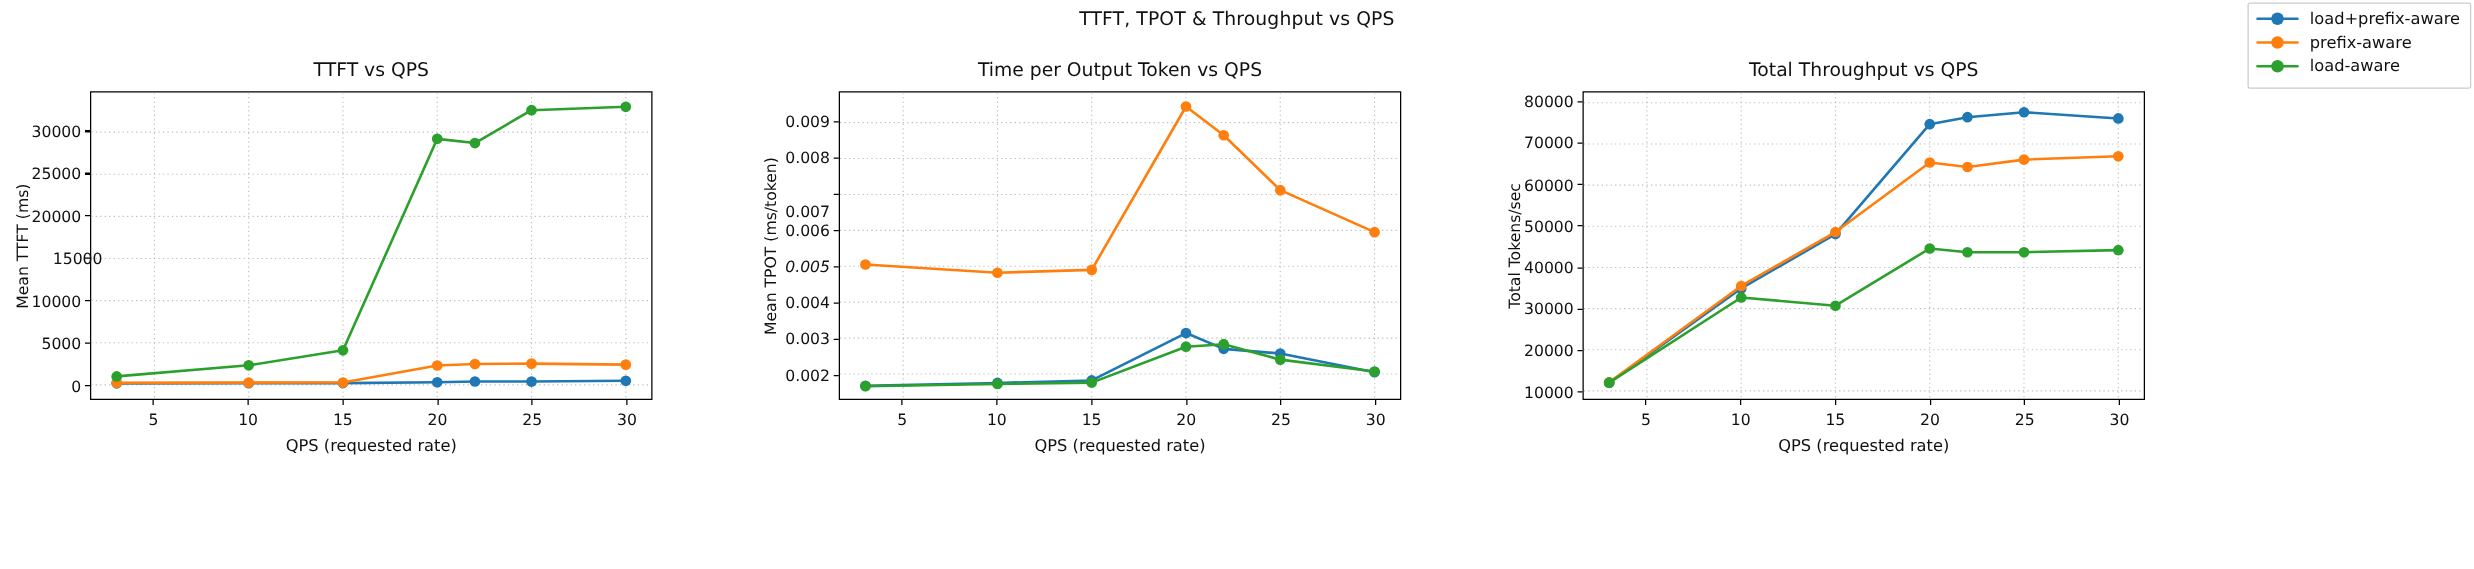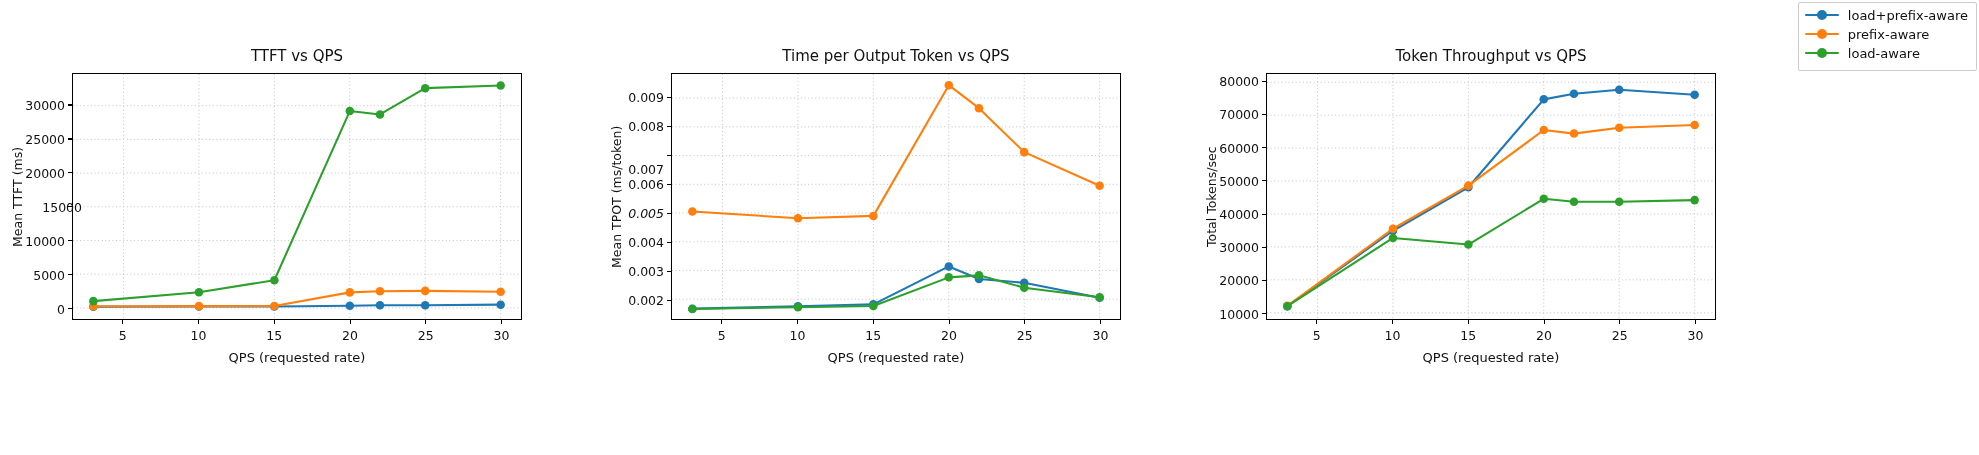--- a/index.html
+++ b/index.html
@@ -20,31 +20,32 @@
   .legmark{position:relative;width:34px;height:14px;margin-right:9px;flex:0 0 34px;}
   .legline{position:absolute;left:0;top:6px;width:34px;height:2.4px;border-radius:1px;}
   .legdot{position:absolute;left:12px;top:2px;width:10px;height:10px;border-radius:50%;}
   .legtext{font-size:13px;color:#111;white-space:nowrap;}
 </style>
 </head>
 <body>
 
 <div id="fig">
 
+  <div class="suptitle">TTFT, TPOT &amp; Throughput vs QPS</div>
 
   <div class="panel" id="panel0" style="left: 0px; width: 560px;">
     <div class="ptitle" style="left: 72px; width: 450px;">TTFT vs QPS</div>
   </div>
 
   <div class="panel" id="panel1" style="left: 600px; width: 560px;">
     <div class="ptitle" style="left: 71px; width: 450px;">Time per Output Token vs QPS</div>
   </div>
 
   <div class="panel" id="panel2" style="left: 1195px; width: 560px;">
-    <div class="ptitle" style="left: 71px; width: 450px;">Token Throughput vs QPS</div>
+    <div class="ptitle" style="left: 71px; width: 450px;">Total Throughput vs QPS</div>
   </div>
 
   <div class="legendbox" id="legend">
       <div class="legrow">
         <span class="legmark">
           <span class="legline" style="background: rgb(31, 119, 180);"></span>
           <span class="legdot" style="background: rgb(31, 119, 180);"></span>
         </span>
         <span class="legtext">load+prefix-aware</span>
       </div>

